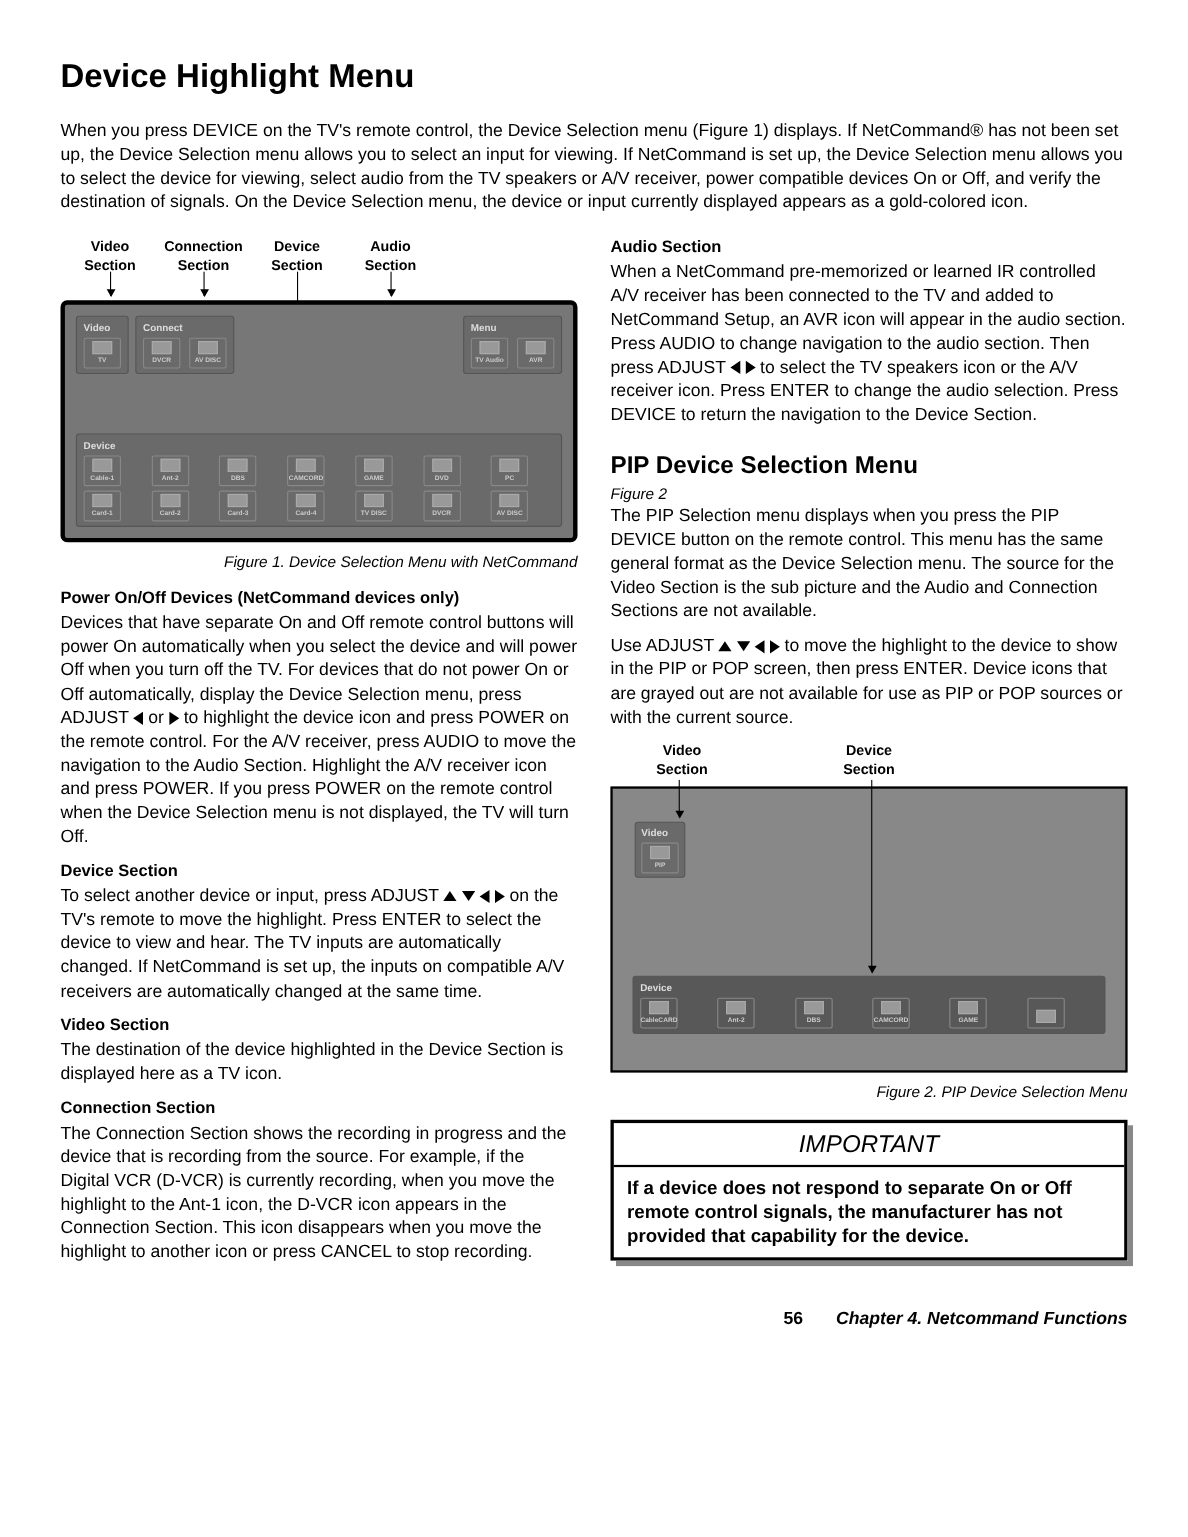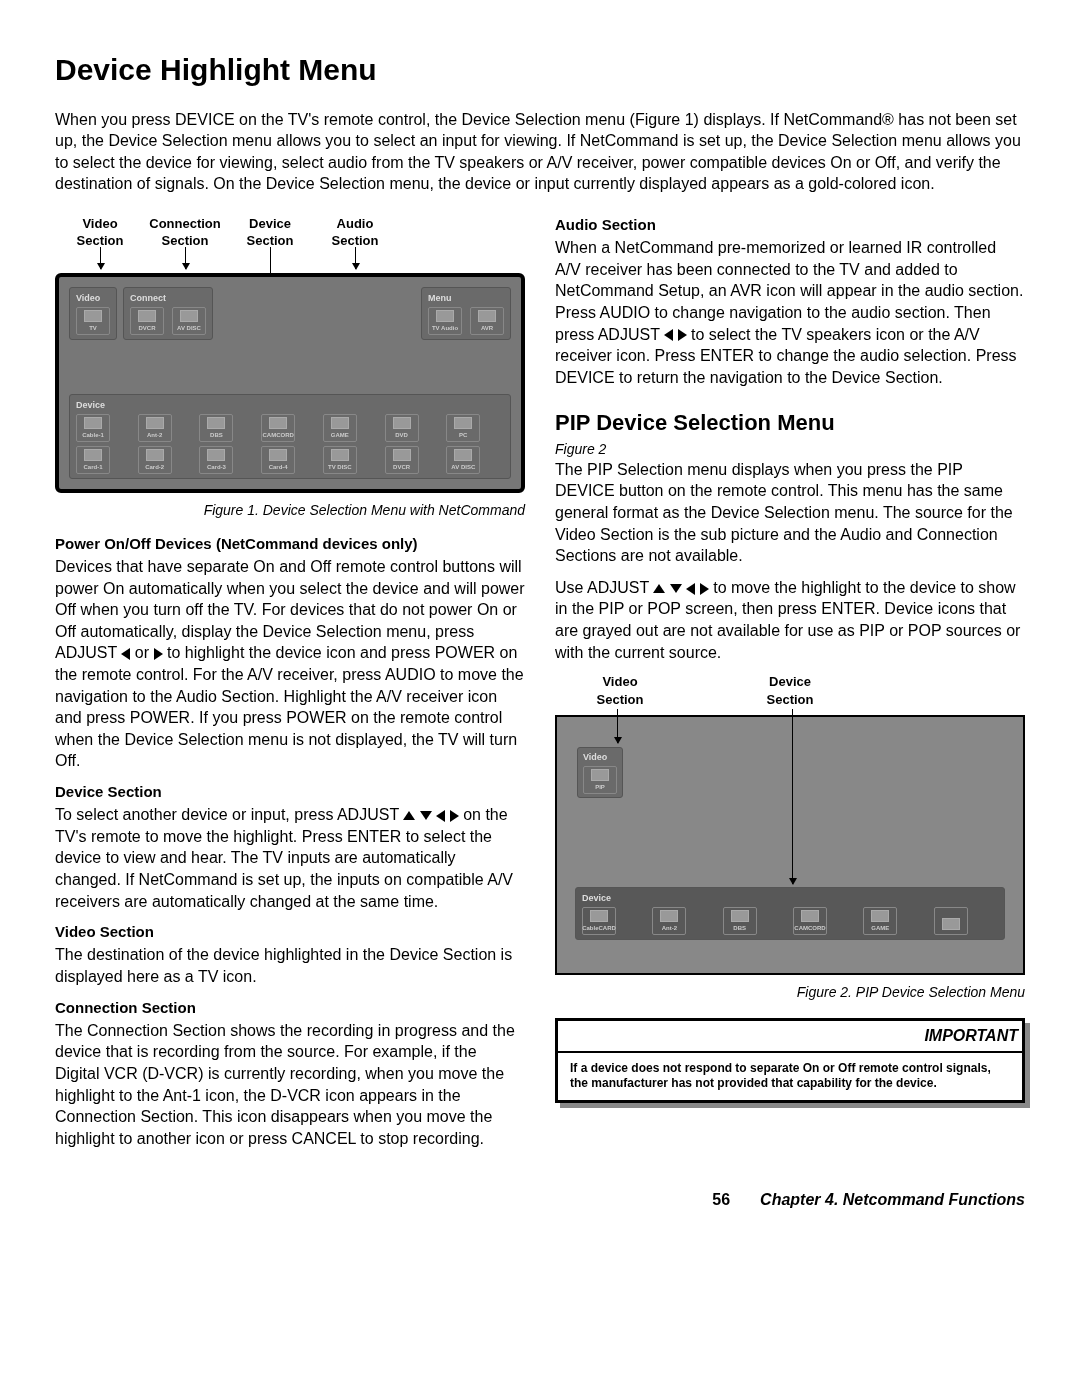--- a/index.html
+++ b/index.html
@@ -38,22 +38,22 @@
   .subhead { font-weight: bold; margin-top: 10px; margin-bottom: 2px; font-size: 15px;}
   .para { margin-bottom: 10px; }
   h2 { font-size: 22px; font-weight: bold; margin-top: 20px; margin-bottom: 2px;}
   .figure2 { background:#888; height:260px; border:2px solid #000; position:relative; margin-top:2px;}
   .fig2-video { position:absolute; top:30px; left:20px; border:1px solid #555; border-radius:3px; background:#6a6a6a; padding:3px 5px;}
   .fig2-dev { position:absolute; left:18px; right:18px; top:170px; border:1px solid #555; border-radius:3px; background:#585858; padding:4px 6px;}
   .fig2-dev .grid { display:grid; grid-template-columns: repeat(6,1fr); gap:6px;}
   .arrow2 { width:1px; background:#000; position:absolute; }
   .arrow2::after { content:""; position:absolute; bottom:-1px; left:-3px; border-left:4px solid transparent; border-right:4px solid transparent; border-top:7px solid #000;}
   .important-box { border:3px solid #000; padding:0; margin-top:16px; box-shadow:5px 5px 0 #888;}
-  .important-title { text-align:right; font-weight:bold; font-style:italic; font-size:16px; border-bottom:2px solid #000; padding:4px;}
-  .important-body { font-weight:bold; padding:8px 12px; font-size:12px; line-height:1.3;}
+  .important-title { text-align:center; font-weight:normal; font-style:italic; font-size:22px; border-bottom:2px solid #000; padding:4px;}
+  .important-body { font-weight:bold; padding:8px 12px; font-size:17px; line-height:1.3;}
   .footer { display:flex; justify-content:flex-end; gap:30px; margin-top:30px; font-size:16px; border-top: none;}
   .footer .pnum { font-weight:bold; }
   .footer .chap { font-weight:bold; font-style:italic; }
   .tri { display:inline-block; width:0; height:0; vertical-align:middle;}
   .tri-l { border-top:6px solid transparent; border-bottom:6px solid transparent; border-right:9px solid #000;}
   .tri-r { border-top:6px solid transparent; border-bottom:6px solid transparent; border-left:9px solid #000;}
   .tri-u { border-left:6px solid transparent; border-right:6px solid transparent; border-bottom:9px solid #000;}
   .tri-d { border-left:6px solid transparent; border-right:6px solid transparent; border-top:9px solid #000;}
   .lbl-wrap { position:relative; }
   .lbl-arrow { width:1px; background:#000; position:absolute; }

